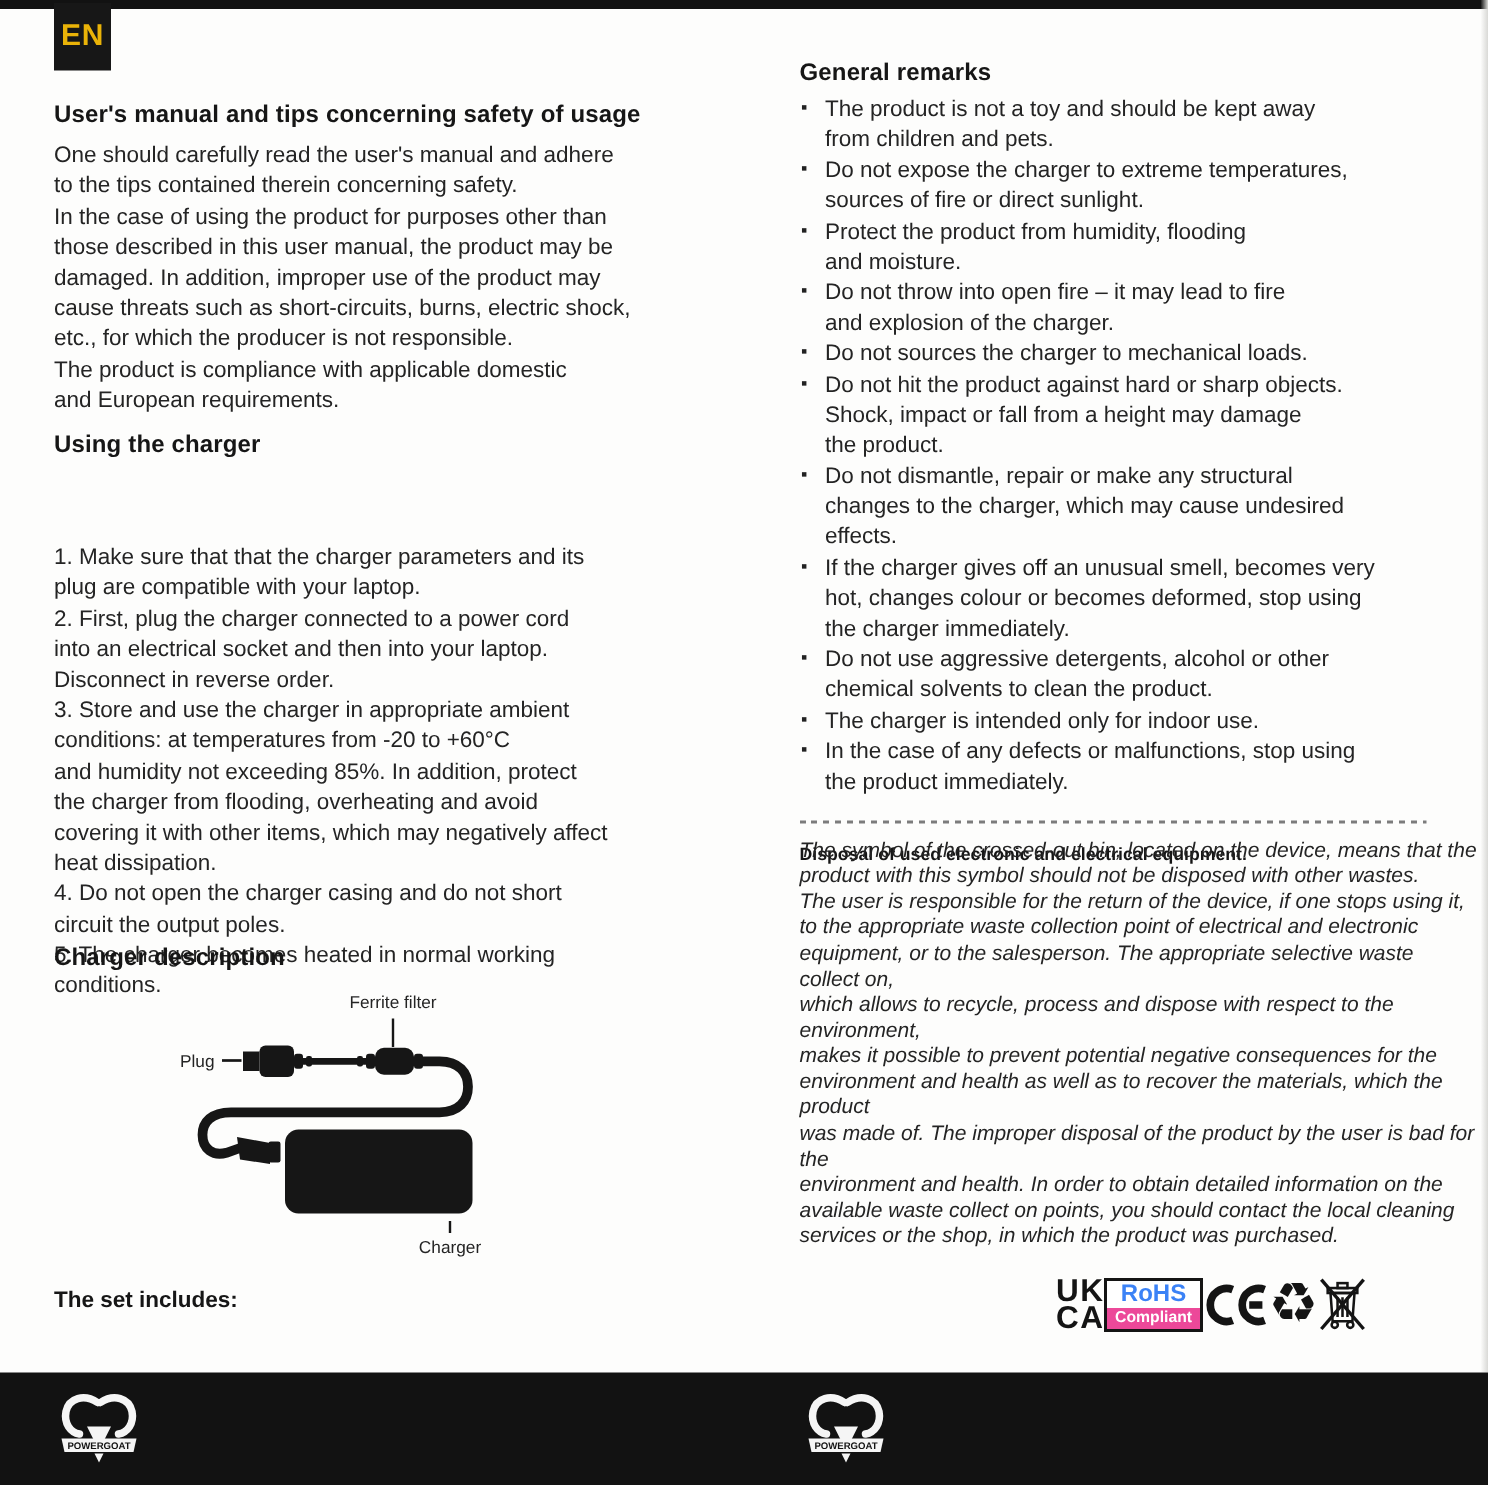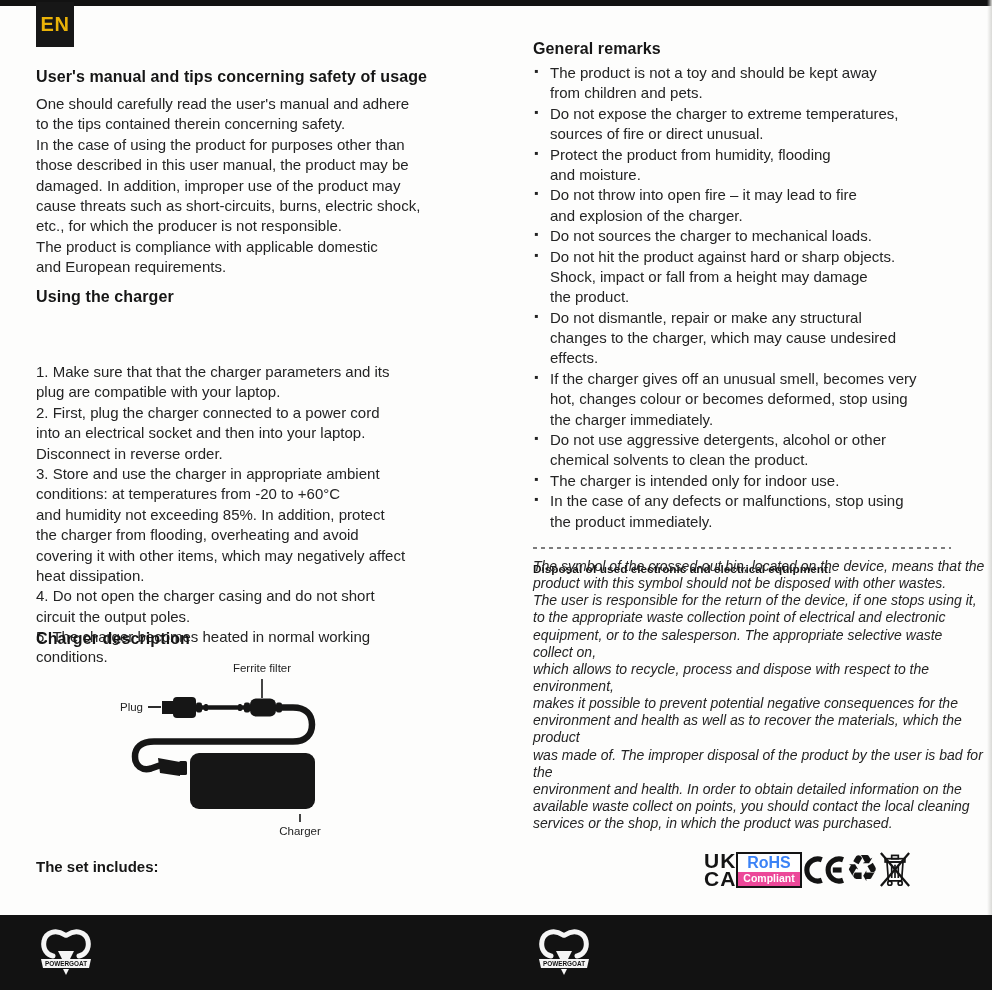--- a/index.html
+++ b/index.html
@@ -140,21 +140,21 @@
 
 <div class="abs set-line">
   <span class="set-label">The set includes:</span>
 </div>
 
 <div class="abs col r-title h">General remarks</div>
 <ul class="abs col r-list">
     <li>The product is not a toy and should be kept away
 from children and pets.</li>
     <li>Do not expose the charger to extreme temperatures,
-sources of fire or direct unusual.</li>
+sources of fire or direct sunlight.</li>
     <li>Protect the product from humidity, flooding
 and moisture.</li>
     <li>Do not throw into open fire – it may lead to fire
 and explosion of the charger.</li>
     <li>Do not sources the charger to mechanical loads.</li>
     <li>Do not hit the product against hard or sharp objects.
 Shock, impact or fall from a height may damage
 the product.</li>
     <li>Do not dismantle, repair or make any structural
 changes to the charger, which may cause undesired

